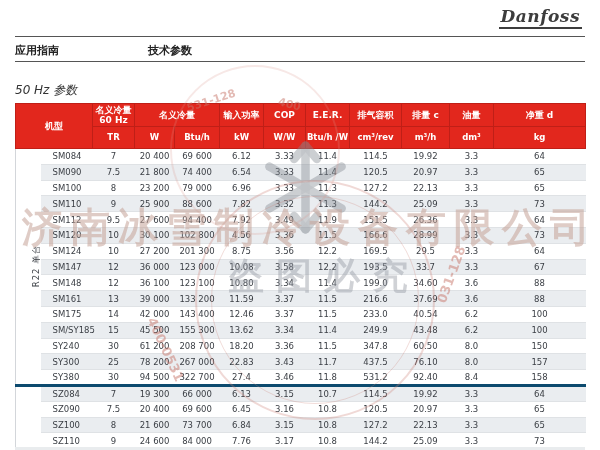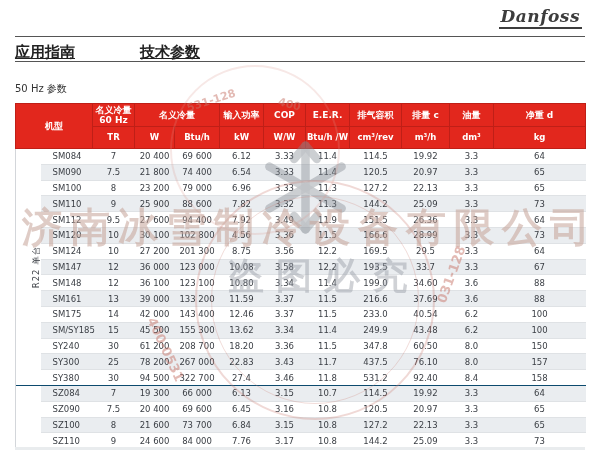--- a/index.html
+++ b/index.html
@@ -11,42 +11,42 @@
   
   .logo {
     position:absolute; top:7px; right:18px;
     font-family:"DejaVu Serif", serif; font-style:italic; font-weight:bold;
     font-size:17px; color:#3d3d3d; letter-spacing:0.5px;
     border-bottom:2px solid #3d3d3d; padding:0 2px 1px 2px; line-height:1.1;
   }
   .rule { position:absolute; left:15px; width:570px; height:1px; background:#555; }
   .rule1 { top:36px; }
   .rule2 { top:61px; }
-  .crumb { position:absolute; top:43px; font-size:15px; font-weight:bold; color:#222;text-decoration:underline; }
+  .crumb { position:absolute; top:43px; font-size:11px; font-weight:bold; color:#222; }
   .crumb.left  { left:15px; }
-  .crumb.right { left:140px; }
-  .section-title { position:absolute; top:82px; left:15px; font-size:10px; color:#333; }
+  .crumb.right { left:148px; }
+  .section-title { position:absolute; top:82px; left:15px; font-size:12px; color:#333;font-style:italic; }
 
   
   .tbl-wrap { position:absolute; top:103px; left:15px; width:570px; }
   table { border-collapse:collapse; table-layout:fixed; width:570px; color:#3a3e44; }
   thead th {
     background:#e2271d; color:#fff; font-weight:bold;
     border:1px solid #bf1f17; text-align:center; vertical-align:middle;
     padding:0; line-height:1.15;
   }
   tr.h1 th { height:23px; font-size:9px; }
   tr.h2 th { height:22px; font-size:8.5px; }
   tbody td {
     height:15.8px; padding:0; text-align:center; vertical-align:middle;
     font-size:8.5px; border-top:1px solid #dfe2e5; background:#fff;
   }
   tbody tr:first-child td { border-top:none; }
   tbody tr.alt td:not(.sidebar) { background:#eaedf0; }
-  tbody tr.group-start td { border-top:1px solid #0c4a6e; }
+  tbody tr.group-start td { border-top:3px solid #0c4a6e; }
   td.model { text-align:left; padding-left:12px; }
   td.sidebar {
     background:#fff; border-top:none; border-left:1px solid #d3d6da;
     border-right:none; text-align:center; vertical-align:middle;
   }
   .vert {
     display:inline-block; transform:rotate(-90deg); white-space:nowrap;
     font-size:8.5px; color:#3a3e44; letter-spacing:1px;
   }
   .cutoff-row { position:absolute; top:447px; left:15px; width:570px; height:3px; background:#e9ecee; }

